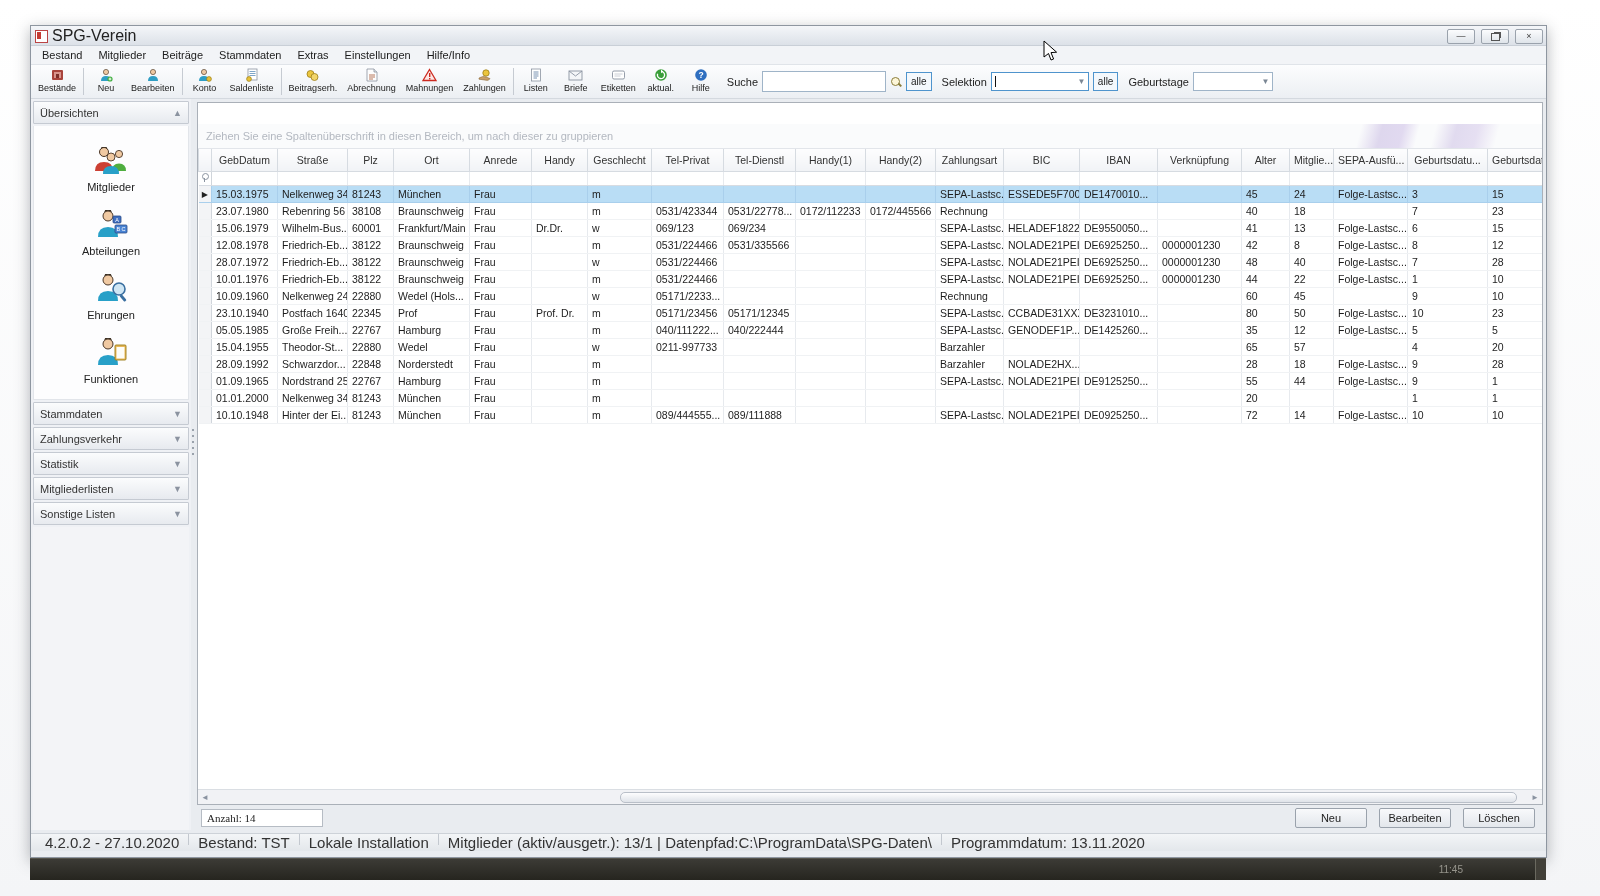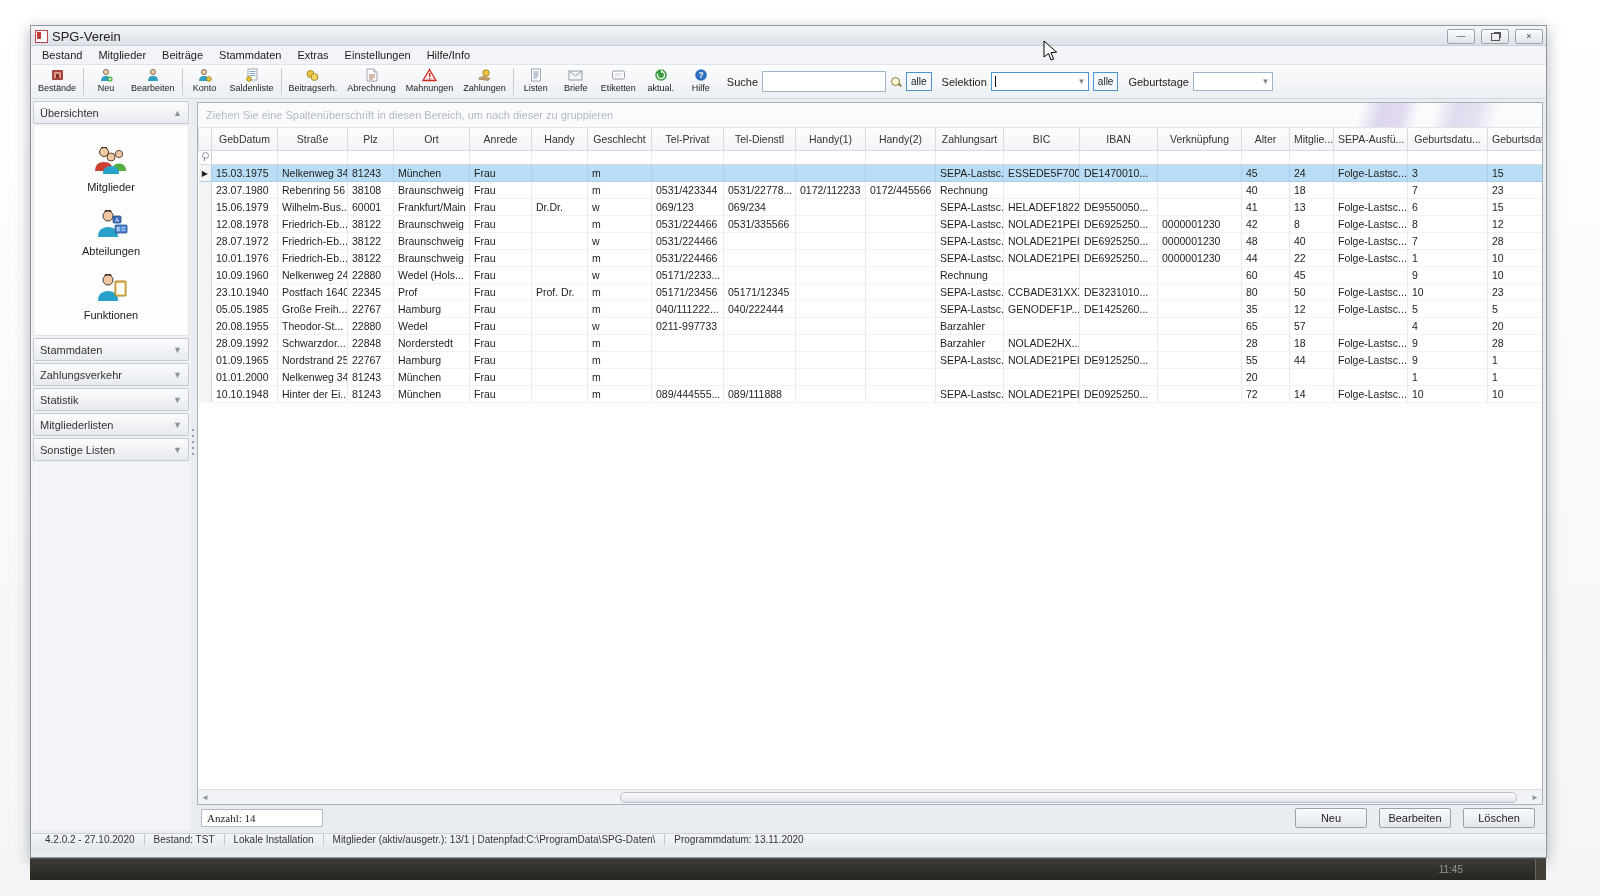--- a/index.html
+++ b/index.html
@@ -9,21 +9,21 @@
 
   
   .app-window{position:absolute;left:30px;top:25px;width:1515px;height:831px;
     background:#e9ecf0;border:1px solid #8e96a0;box-shadow:0 4px 14px rgba(40,45,55,.35);
     display:flex;flex-direction:column;font-size:11px;color:#1c1c1c;}
 
   .titlebar{height:18px;display:flex;align-items:center;gap:4px;padding:1px 3px 0 4px;
     background:linear-gradient(#f4f6f9,#dce1e8);border-bottom:1px solid #c9cfd7;}
   .app-icon{width:11px;height:11px;background:#fff;border:1px solid #b44;position:relative;flex:0 0 auto;}
   .app-icon::after{content:"";position:absolute;left:1px;top:1px;width:4px;height:7px;background:#c43b33;}
-  .titlebar .title{flex:1;font-size:13px;color:#222;}
+  .titlebar .title{flex:1;font-size:16px;color:#222;}
   .win-btn{width:26px;height:13px;border:1px solid #9aa2ac;border-radius:2px;
     background:linear-gradient(#fbfcfd,#dfe4ea);display:flex;align-items:center;justify-content:center;
     font-size:9px;color:#444;line-height:1;margin-left:2px;}
   .restore-glyph{width:7px;height:6px;border:1px solid #555;box-shadow:2px -2px 0 -1px #555;margin-top:2px;}
 
   .menubar{height:18px;display:flex;align-items:center;background:#f2f4f7;border-bottom:1px solid #e0e4e9;padding-left:3px;}
   .menu-item{padding:1px 8px;cursor:default;}
 
   .toolbar{height:31px;display:flex;align-items:stretch;background:linear-gradient(#fcfdfe,#eceff3);
     border-bottom:1px solid #d4d9df;padding:1px 2px 1px 2px;}
@@ -59,21 +59,21 @@
   .splitter{width:5px;background:#e9ecf0;position:relative;}
   .splitter::after{content:"";position:absolute;left:1px;top:330px;width:2px;height:26px;
     background:repeating-linear-gradient(#9aa2ac 0 2px,transparent 2px 6px);}
 
   .main{flex:1;display:flex;flex-direction:column;min-width:0;padding:3px 3px 0 1px;}
   .tabrow{height:21px;display:flex;align-items:flex-end;padding-left:7px;}
   .tab{background:#fff;border:1px solid #98a0aa;border-bottom:none;border-radius:2px 2px 0 0;
     padding:2px 11px;font-weight:bold;font-size:11px;color:#222;}
   .grid-wrap{flex:1;border:1px solid #aab0b8;background:#fff;display:flex;flex-direction:column;min-height:0;}
   .group-bar{height:24px;position:relative;background:#fafbfc;border-bottom:1px solid #e2e5ea;
-    display:flex;align-items:center;padding-left:8px;color:#b3b8c0;font-size:11px;overflow:hidden;}
+    display:flex;align-items:center;padding-left:8px;color:#b3b8c0;font-size:11px;overflow:hidden;margin-top:21px;}
   .group-bar .streaks{position:absolute;right:0;top:0;width:260px;height:100%;
     background:linear-gradient(105deg,transparent 30%,rgba(176,156,214,.38) 38%,rgba(200,184,228,.5) 46%,transparent 52%,transparent 58%,rgba(176,156,214,.34) 66%,rgba(205,190,230,.45) 74%,transparent 82%);}
 
   .grid-body{flex:1;overflow:hidden;position:relative;background:#fff;}
   table.grid{border-collapse:collapse;table-layout:fixed;width:1351px;font-size:10.5px;color:#1d1d1d;}
   table.grid th{height:22px;background:linear-gradient(#fdfdfe,#f1f3f6);border:1px solid #d6dbe1;border-top:none;
     font-weight:normal;text-align:center;padding:0 4px;white-space:nowrap;overflow:hidden;color:#333;}
   table.grid td{height:16px;border-right:1px solid #e7eaee;border-bottom:1px solid #f0f2f4;
     padding:0 4px;white-space:nowrap;overflow:hidden;}
   table.grid tr.filter-row td{height:13px;border-bottom:1px solid #d8dce2;background:#fff;}
@@ -92,21 +92,21 @@
     border:1px solid #b9bfc8;border-radius:5px;}
 
   .bottom-strip{height:25px;background:#e9ecf0;display:flex;align-items:center;padding:0 8px 0 1px;}
   .anzahl-box{width:110px;height:16px;background:#fff;border:1px solid #b6bcc4;display:flex;align-items:center;
     padding:0 5px;font-size:11px;color:#222;margin-left:3px;font-family:Liberation Serif, serif;}
   .bottom-strip .spacer{flex:1;}
   .pbtn{width:70px;height:18px;margin-left:12px;display:flex;align-items:center;justify-content:center;
     background:linear-gradient(#f8f9fb,#e3e7ec);border:1px solid #9aa2ac;border-radius:2px;font-size:11px;color:#222;}
 
   .statusbar{height:17px;margin-top:3px;background:linear-gradient(#f3f5f7,#e3e7eb);border-top:1px solid #cdd2d8;
-    display:flex;align-items:flex-start;font-size:10px;color:#333;padding-left:5px;}
+    display:flex;align-items:flex-start;font-size:15px;color:#333;padding-left:5px;}
   .sseg{padding:0 9px;white-space:nowrap;}
   .sdiv{width:1px;height:11px;background:#c3c8cf;}
   .win-bottom{height:6px;}
 
   
   .taskbar{position:absolute;left:30px;top:858px;width:1516px;height:21px;
     background:linear-gradient(#3c3b36,#26251f);border-top:1px solid #55544c;display:flex;align-items:center;}
   .tb-clock{margin-left:auto;margin-right:72px;color:#d8d6cc;opacity:.6;font-size:10px;}
   .tb-showdesk{width:10px;height:100%;border-left:1px solid #6a695f;background:#413f38;}
 
@@ -329,20 +329,30 @@
               <rect x="22" y="17" width="12" height="8" rx="1" fill="#4a84d4" stroke="#2a4a86" stroke-width=".8"></rect>
                   <text x="28" y="23" text-anchor="middle" font-size="5.5" fill="#fff" font-family="Liberation Sans">B C</text>
             </svg></span>
             <span class="lbl">Abteilungen</span>
           </div>
           <div class="sb-item">
             <span><svg width="36" height="32">
               <circle cx="15" cy="8" r="5" fill="#f0c9a2" stroke="#4a3626" stroke-width="1"></circle>
                   <path d="M11 4.5 q4-3.5 8 0 l-1.2-2.5 h-5.6z" fill="#3a2d20"></path>
               <path d="M5 29 q0-10 10-10 q10 0 10 10 z" fill="#28a0c8"></path>
+              <circle cx="26" cy="17" r="6" fill="#cfe6f4" stroke="#3a6fa0" stroke-width="1.6"></circle>
+              <rect x="28.5" y="22" width="3" height="8" rx="1.2" transform="rotate(-40 30 26)" fill="#3a6fa0"></rect>
+            </svg></span>
+            <span class="lbl">Ehrungen</span>
+          </div>
+          <div class="sb-item">
+            <span><svg width="36" height="32">
+              <circle cx="15" cy="8" r="5" fill="#f0c9a2" stroke="#4a3626" stroke-width="1"></circle>
+                  <path d="M11 4.5 q4-3.5 8 0 l-1.2-2.5 h-5.6z" fill="#3a2d20"></path>
+              <path d="M5 29 q0-10 10-10 q10 0 10 10 z" fill="#28a0c8"></path>
               <rect x="22" y="9" width="11" height="15" rx="1" fill="#e8b85a" stroke="#9a7c16" stroke-width=".9"></rect>
               <rect x="23.5" y="11" width="8" height="11.5" fill="#fdfdf8"></rect>
             </svg></span>
             <span class="lbl">Funktionen</span>
           </div>
         </div>
         <div class="sb-header">
           <span>Stammdaten</span>
           <span class="chev">▼</span>
         </div>
@@ -649,21 +659,21 @@
                     <td>DE1425260...</td>
                     <td></td>
                     <td class="num">35</td>
                     <td class="num">12</td>
                     <td>Folge-Lastsc...</td>
                     <td class="num">5</td>
                     <td class="num">5</td>
                   </tr>
                   <tr>
                     <td class="ind"></td>
-                    <td>20.08.1955</td>
+                    <td>15.04.1955</td>
                     <td>Theodor-St...</td>
                     <td>22880</td>
                     <td>Wedel</td>
                     <td>Frau</td>
                     <td></td>
                     <td>w</td>
                     <td>0211-997733</td>
                     <td></td>
                     <td></td>
                     <td></td>

